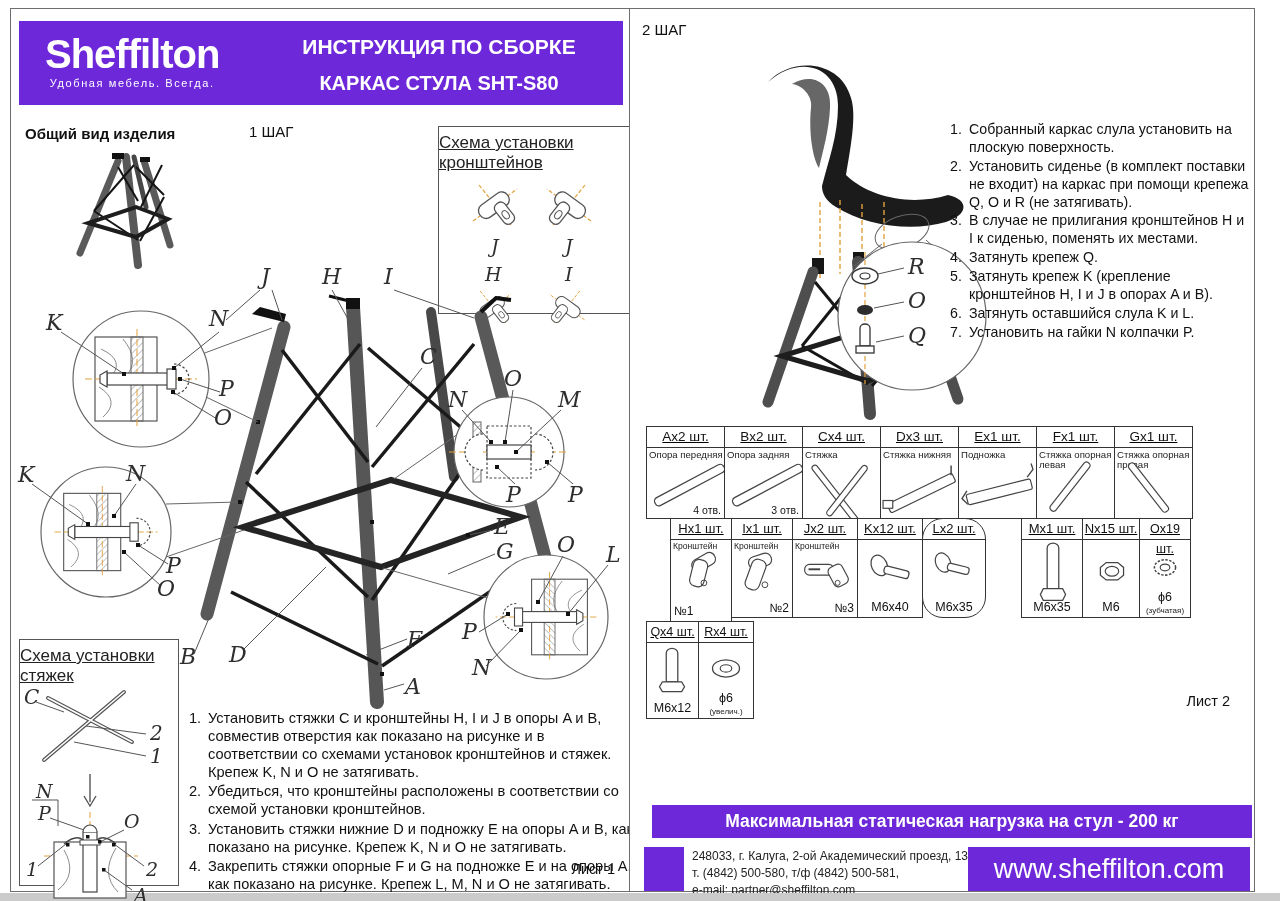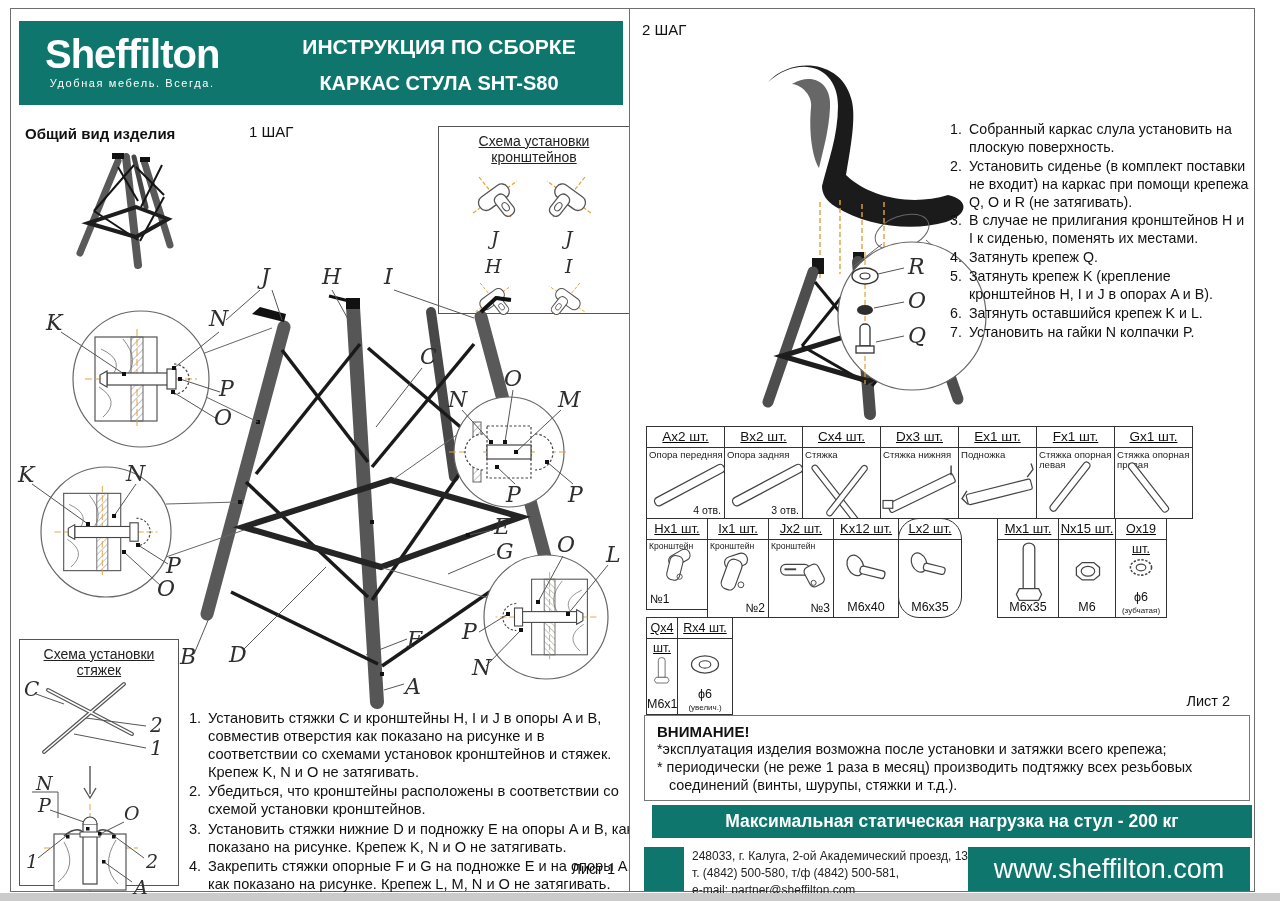--- a/index.html
+++ b/index.html
@@ -1,32 +1,32 @@
 <!DOCTYPE html>
 <html><head>
 <meta charset="utf-8">
 <style>
   html,body{margin:0;padding:0;background:#fdfdfd;font-family:"Liberation Sans",sans-serif;}
   #canvas{position:relative;width:1280px;height:901px;background:#fff;overflow:hidden;}
   .page{position:absolute;top:8px;height:882px;background:#fff;border:1px solid #6e6e6e;}
   #page1{left:10px;width:620px;}
   #page2{left:629px;width:624px;}
-  .graybar{background:#0f766e;}
+  .graybar{background:#6d28d9;}
   
   .hdr{position:absolute;left:8px;top:12px;right:8px;height:84px;}
   .logo{position:absolute;left:26px;top:12px;color:#fff;}
   .logo .lg{font-size:40px;font-weight:bold;letter-spacing:-1px;line-height:42px;}
   .logo .tg{font-size:11px;letter-spacing:1.6px;margin-top:2px;text-align:center;}
   .titles{position:absolute;right:14px;top:14px;width:340px;text-align:center;color:#fff;font-weight:bold;}
   .titles .t1{font-size:21px;}
   .titles .t2{font-size:20px;margin-top:13px;}
   .lbl-bold{font-weight:bold;font-size:15px;color:#111;}
   .lbl{font-size:15px;color:#111;}
   .schemebox{position:absolute;border:1px solid #555;background:#fff;}
-  .schemebox .sb-title{font-size:14px;text-align:center;text-decoration:underline;margin-top:6px;color:#222;}
+  .schemebox .sb-title{font-size:17px;text-decoration:underline;margin-top:6px;color:#222;}
   
   .instr{position:absolute;color:#111;}
   .irow{display:flex;margin-bottom:1px;}
   .irow .num{width:19px;flex:none;}
   .irow .txt{flex:1;}
   #page1 .instr{font-size:14.6px;line-height:1.24;}
   #page2 .instr{font-size:14.2px;line-height:1.26;}
   .sheet{position:absolute;font-size:14.5px;color:#111;}
   
   .ptable{position:absolute;left:16px;top:417px;}
@@ -435,21 +435,21 @@
     <div class="irow">
           <span class="num">4.</span>
           <span class="txt">Затянуть крепеж Q.</span>
         </div>
     <div class="irow">
           <span class="num">5.</span>
           <span class="txt">Затянуть крепеж K (крепление кронштейнов H, I и J в опорах A и B).</span>
         </div>
     <div class="irow">
           <span class="num">6.</span>
-          <span class="txt">Затянуть оставшийся крепеж K и L.</span>
+          <span class="txt">Затянуть оставшийся слула K и L.</span>
         </div>
     <div class="irow">
           <span class="num">7.</span>
           <span class="txt">Установить на гайки N колпачки P.</span>
         </div>
   </div>
 
   <div class="ptable">
 
     <div class="prow prow1">
@@ -504,21 +504,21 @@
       <div class="pcell" style="width:79px;height:93px;">
         <div class="ph">Gx1 шт.</div>
         <div class="pd">Стяжка опорная правая</div>
         <svg class="pico" viewBox="0 0 79 72">
               <rect x="0" y="0" width="62" height="7" rx="3" transform="translate(18,14) rotate(52)" fill="#fff" stroke="#444" stroke-width="1.2"></rect>
             </svg>
       </div>
     </div>
 
     <div class="prow prow2">
-      <div class="pcell" style="width:62px;height:92px;">
+      <div class="pcell" style="width:62px;height:104px;margin-left:24px;">
         <div class="ph" style="font-size:13px">Hx1 шт.</div>
         <div class="pd" style="font-size:8.6px">Кронштейн</div>
         <svg class="pico" viewBox="0 0 62 79">
           <rect x="-9" y="-6" width="26" height="13" rx="6" transform="translate(30,22) rotate(-30)" fill="#fff" stroke="#444" stroke-width="1.2"></rect>
           <rect x="-7" y="-6" width="15" height="28" rx="6" transform="translate(30,24) rotate(14)" fill="#fff" stroke="#444" stroke-width="1.2"></rect>
           <circle cx="34" cy="42" r="3" fill="none" stroke="#444"></circle>
         </svg>
         <div class="pnote-bl">№1</div>
       </div>
       <div class="pcell" style="width:62px;height:100px;">
@@ -579,21 +579,21 @@
         <svg class="pico" viewBox="0 0 52 79">
           <ellipse cx="26" cy="28" rx="11" ry="8" fill="#fff" stroke="#444" stroke-width="1.6" stroke-dasharray="2.5,1.6"></ellipse>
           <ellipse cx="26" cy="28" rx="5" ry="3.5" fill="none" stroke="#444" stroke-width="1.2"></ellipse>
         </svg>
         <div class="pnote-c up">ϕ6</div>
         <div class="pnote-c2">(зубчатая)</div>
       </div>
     </div>
 
     <div class="prow prow3">
-      <div class="pcell" style="width:32px;height:98px;">
+      <div class="pcell" style="width:53px;height:98px;">
         <div class="ph" style="font-size:12.5px">Qx4 шт.</div>
         <svg class="pico" viewBox="0 0 53 77">
           <path d="M20,10 a6,5 0 0 1 12,0 l0,30 h-12 z" fill="#fff" stroke="#444" stroke-width="1.3"></path>
           <path d="M16,40 h20 l3,5 -3,5 h-20 l-3,-5 z" fill="#fff" stroke="#444" stroke-width="1.3"></path>
         </svg>
         <div class="pnote-c">M6x12</div>
       </div>
       <div class="pcell" style="width:56px;height:98px;">
         <div class="ph" style="font-size:12.5px">Rx4 шт.</div>
         <svg class="pico" viewBox="0 0 56 77">
@@ -601,26 +601,20 @@
           <ellipse cx="28" cy="26" rx="6" ry="3.8" fill="none" stroke="#444" stroke-width="1.2"></ellipse>
         </svg>
         <div class="pnote-c up">ϕ6</div>
         <div class="pnote-c2">(увелич.)</div>
       </div>
     </div>
   </div>
 
   <div class="sheet" style="right:24px;top:684px;">Лист 2</div>
 
-  <div class="warnbox">
-    <div class="wt">ВНИМАНИЕ!</div>
-    <div class="wl">*эксплуатация изделия возможна после установки и затяжки всего крепежа;</div>
-    <div class="wl">* периодически (не реже 1 раза в месяц) производить подтяжку всех резьбовых</div>
-    <div class="wl wl3">соединений (винты, шурупы, стяжки и т.д.).</div>
-  </div>
 
   <div class="loadbanner graybar">Максимальная статическая нагрузка на стул - 200 кг</div>
 
   <div class="fsq graybar"></div>
   <div class="addr">
     <div>248033, г. Калуга, 2-ой Академический проезд, 13,</div>
     <div>т. (4842) 500-580, т/ф (4842) 500-581,</div>
     <div>e-mail: partner@sheffilton.com</div>
   </div>
   <div class="webbanner graybar">www.sheffilton.com</div>

